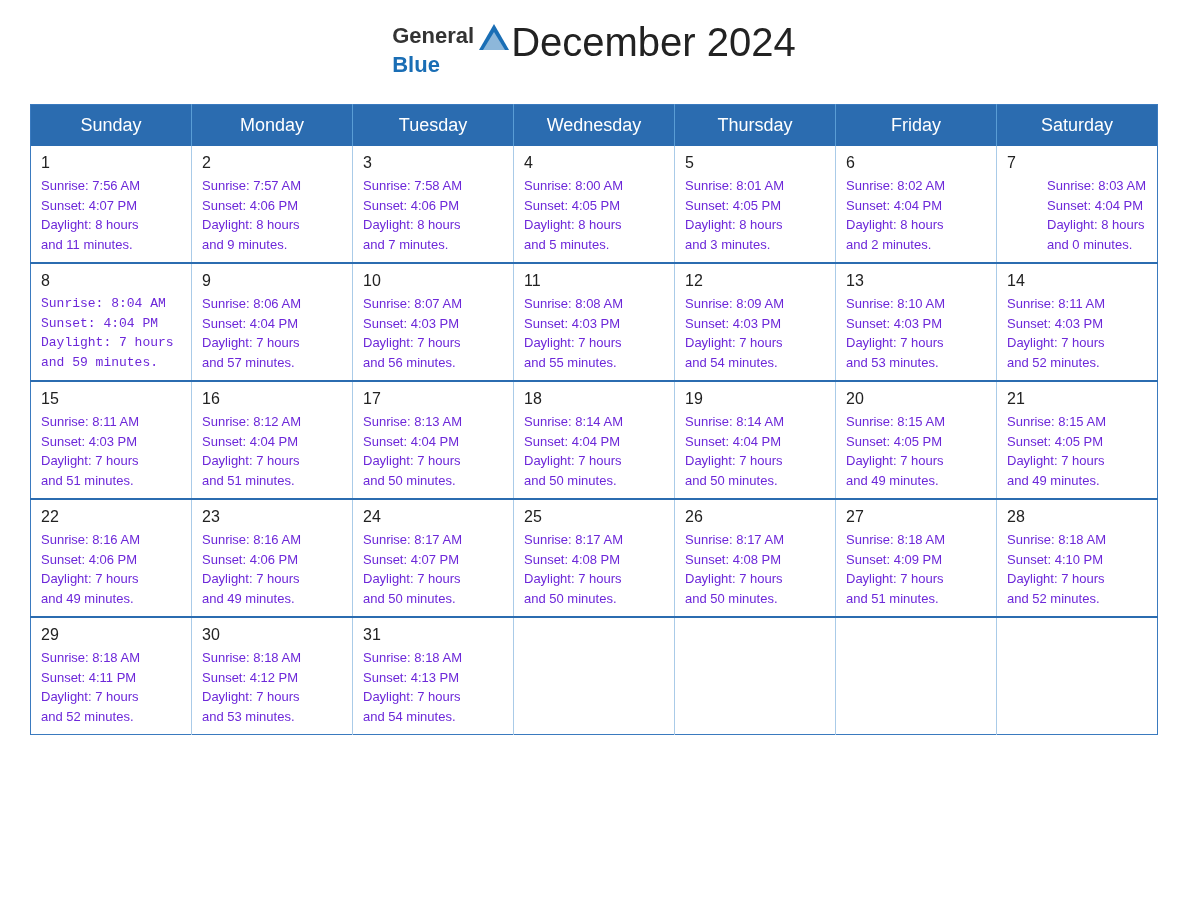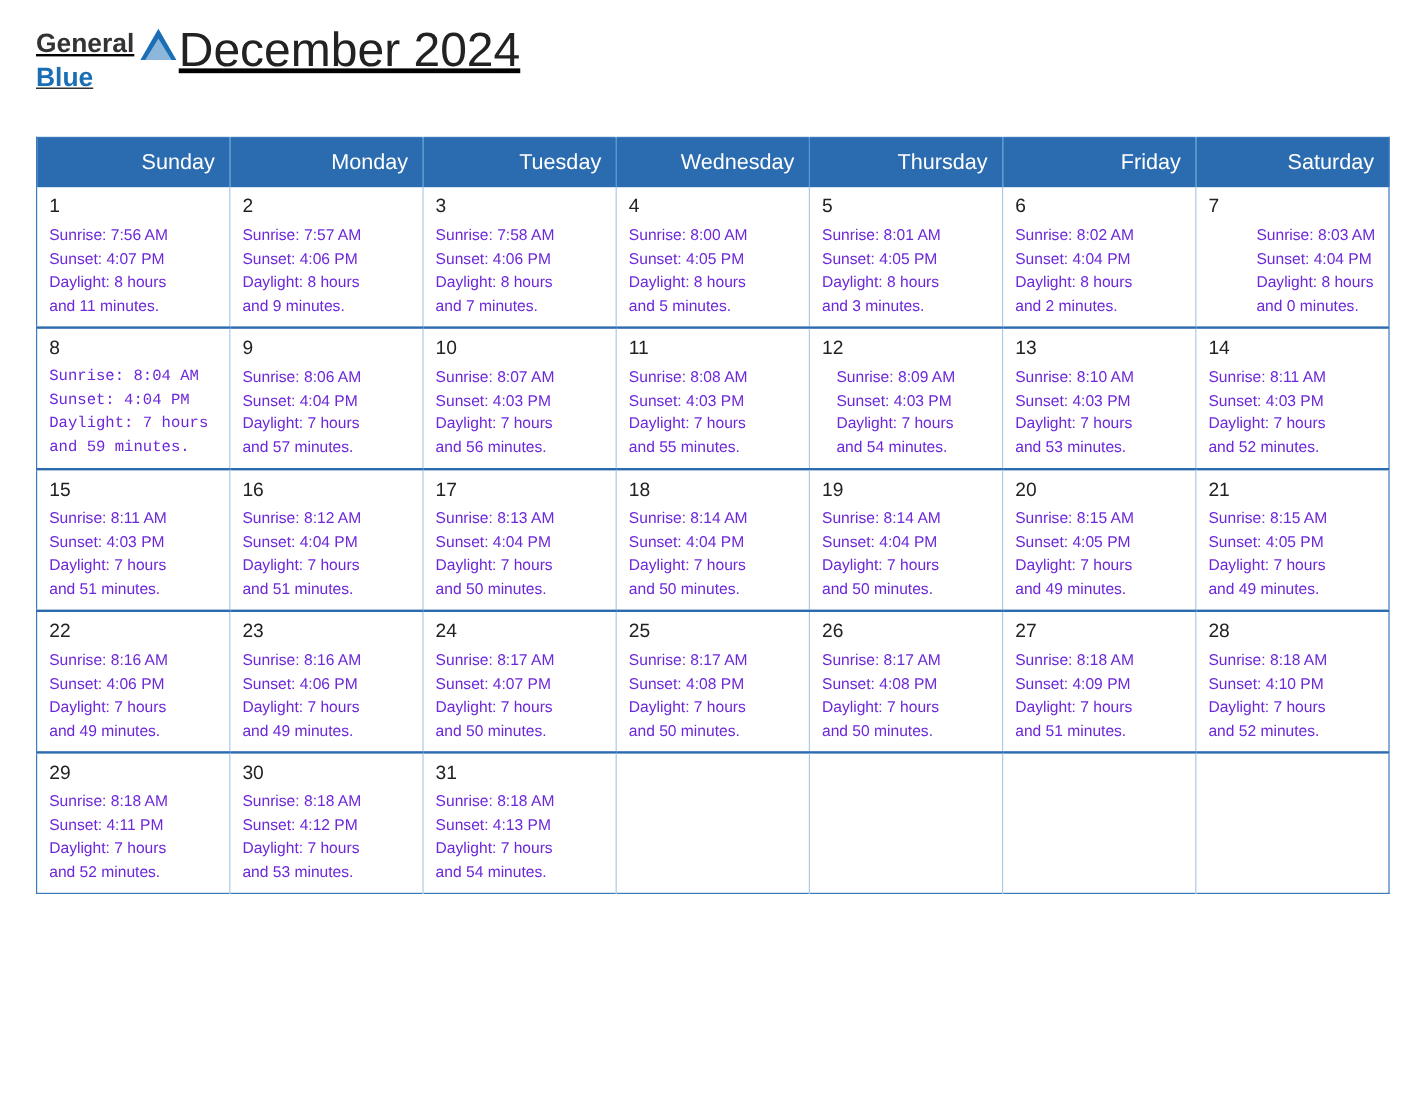--- a/index.html
+++ b/index.html
@@ -5,24 +5,23 @@
     * { margin: 0; padding: 0; box-sizing: border-box; }
     body {
       font-family: Arial, sans-serif;
       background: #fff;
       width: 1188px;
       min-height: 918px;
       padding: 20px 30px;
     }
     .header {
       display: flex;
-      justify-content: flex-start;
+      justify-content: center;
       align-items: flex-start;
-      margin-bottom: 36px;
-      text-decoration: underline;
+      margin-bottom: 26px;
     }
     .logo-text-general {
       font-size: 22px;
       font-weight: bold;
       color: #333;
     }
     .logo-blue {
       font-size: 22px;
       font-weight: bold;
       color: #1a6eb5;
@@ -45,21 +44,21 @@
       width: 100%;
       border-collapse: collapse;
       border: 1px solid #3a7abf;
     }
     .calendar-table th {
       background-color: #2b6cb0;
       color: #fff;
       font-size: 18px;
       font-weight: normal;
       padding: 10px 12px;
-      text-align: right;
+      text-align: center;
       border-right: 1px solid #5a9dd5;
     }
     .calendar-table th:last-child {
       border-right: none;
     }
     .calendar-table td {
       vertical-align: top;
       padding: 8px 10px;
       border-right: 1px solid #aacbe8;
       border-bottom: 2px solid #2b6cb0;
@@ -205,21 +204,21 @@
         </td>
         <td>
           <span class="day-number">11</span>
           <div class="day-info" style="white-space: pre-line;">Sunrise: 8:08 AM
 Sunset: 4:03 PM
 Daylight: 7 hours
 and 55 minutes.</div>
         </td>
         <td>
           <span class="day-number">12</span>
-          <div class="day-info" style="white-space: pre-line; margin-left: 12px;">Sunrise: 8:09 AM
+          <div class="day-info" style="white-space: pre-line;">Sunrise: 8:09 AM
 Sunset: 4:03 PM
 Daylight: 7 hours
 and 54 minutes.</div>
         </td>
         <td>
           <span class="day-number">13</span>
           <div class="day-info" style="white-space: pre-line;">Sunrise: 8:10 AM
 Sunset: 4:03 PM
 Daylight: 7 hours
 and 53 minutes.</div>

